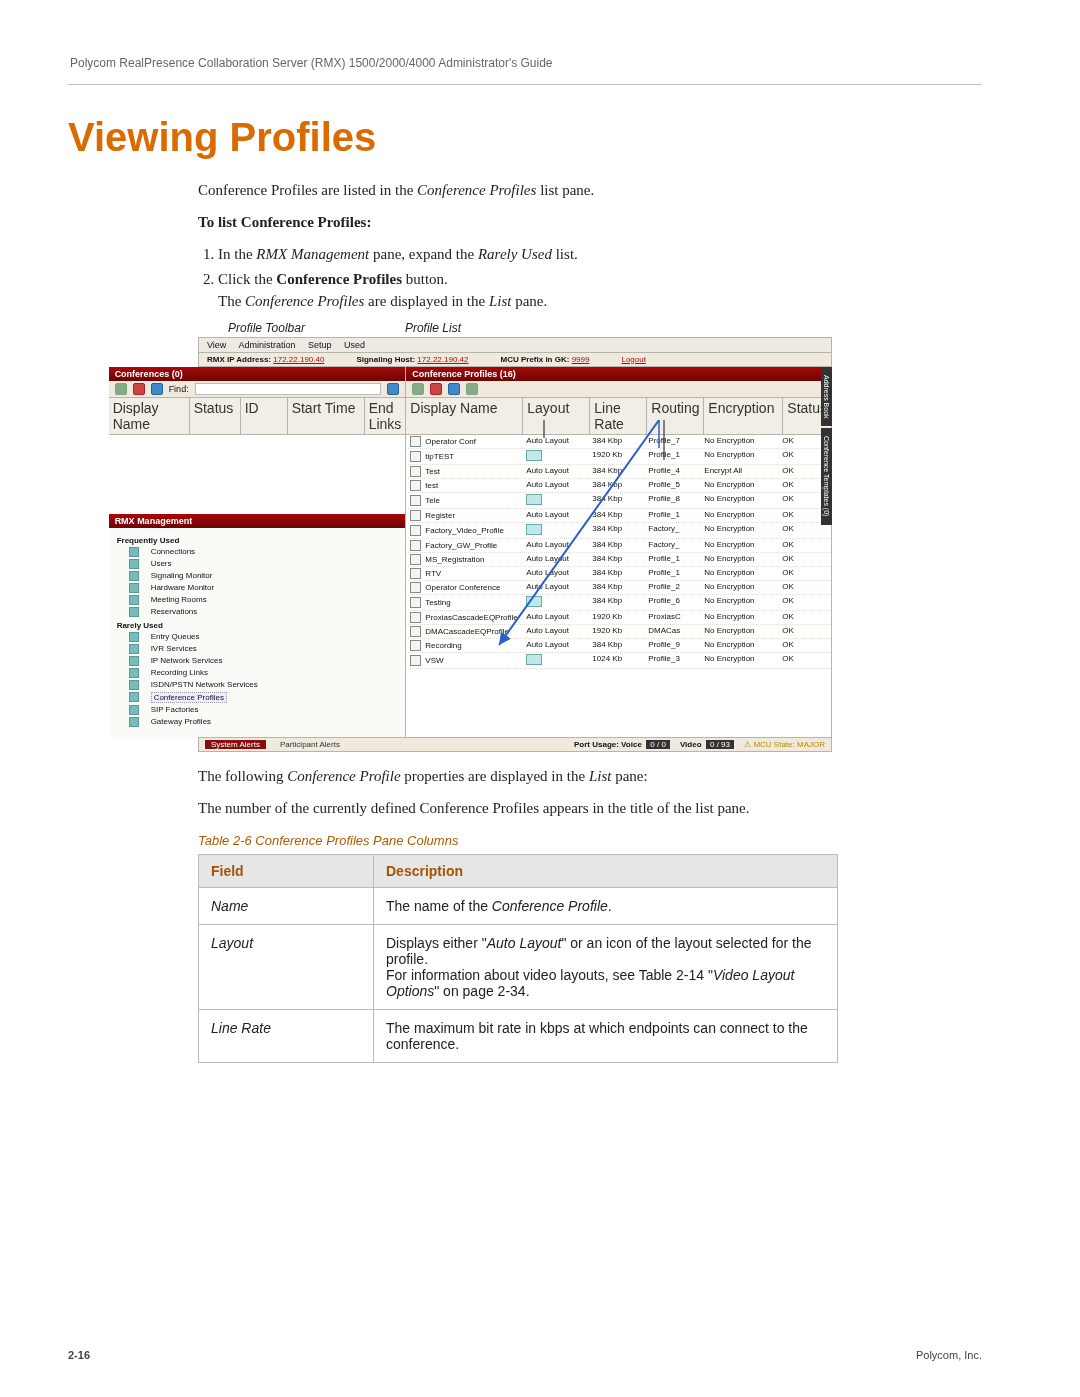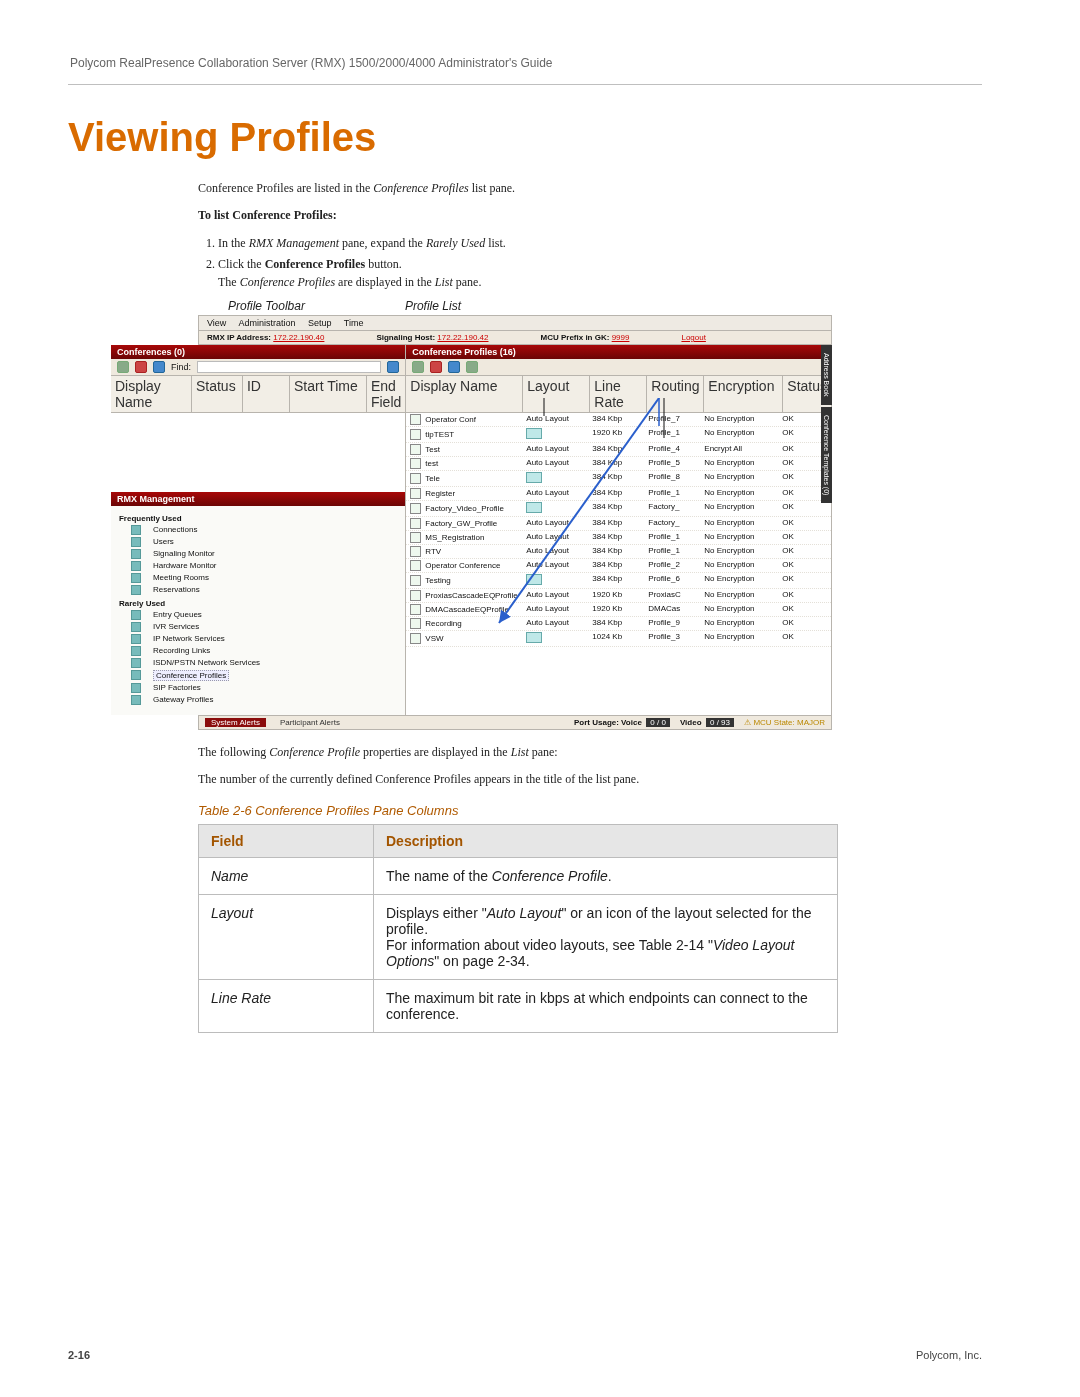--- a/index.html
+++ b/index.html
@@ -8,35 +8,35 @@
     --blue:#2a5fcc;
     --pane-red:#8a0c0c;
     --pane-bg:#e9e6e1;
     --border:#b8b4ad;
   }
   html,body{margin:0;padding:0;background:#fff;font-family:Georgia,"Times New Roman",serif;color:var(--text);}
   .page{width:1080px;min-height:1397px;margin:0 auto;position:relative;box-sizing:border-box;padding:56px 98px 44px 68px;}
   .hrule{border:0;border-top:1px solid #bfbfbf;margin:14px 0 30px 0;}
   .running-head{font-family:Arial,Helvetica,sans-serif;font-size:12px;color:#666;margin-left:2px;}
   h1{color:var(--orange);font-family:Arial,Helvetica,sans-serif;font-weight:700;font-size:40px;margin:0 0 20px 0;}
-  .body{font-size:12px;line-height:1.45;margin-left:130px;margin-right:0;}
+  .body{font-size:15px;line-height:1.45;margin-left:130px;margin-right:0;}
   .body p{margin:10px 0;}
   .body strong{font-weight:700;}
   .bold-sub{font-weight:700;font-family:Georgia,serif;margin-top:10px;}
   ol.steps{margin:4px 0 8px 0;padding-left:20px;}
   ol.steps li{margin:4px 0;}
   .callouts{display:flex;gap:100px;margin-left:160px;font-style:italic;font-family:Arial,Helvetica,sans-serif;font-size:12px;color:#222;margin-top:6px;margin-bottom:2px;}
   
   .shot{width:632px;margin:0 0 14px 130px;border:1px solid var(--border);background:var(--pane-bg);font-family:Arial,Helvetica,sans-serif;font-size:9px;color:#111;position:relative;}
   .shot .topbar{background:#505050;color:#fff;display:flex;align-items:center;height:22px;padding:0 10px;gap:10px;}
   .shot .logo-dot{width:10px;height:10px;border-radius:50%;background:#d23;display:inline-block;}
   .shot .brand{font-weight:700;font-size:10px;}
   .shot .menubar{background:#eeeae3;padding:2px 8px;border-bottom:1px solid var(--border);}
   .shot .menubar span{margin-right:10px;font-size:9px;}
-  .shot .addrbar{display:flex;gap:52px;background:#efe9de;padding:2px 8px;border-bottom:1px solid var(--border);font-size:8px;}
+  .shot .addrbar{display:flex;gap:32px;background:#efe9de;padding:2px 8px;border-bottom:1px solid var(--border);font-size:8px;}
   .shot .addrbar span:last-child{color:#c00;text-decoration:underline;}
   .cols{display:flex;height:370px;justify-content:flex-end;}
   .leftcol{width:300px;border-right:1px solid var(--border);display:flex;flex-direction:column;}
   .rightcol{flex:1;display:flex;flex-direction:column;position:relative;}
   .pane-title{background:linear-gradient(#a80808,#6b0505);color:#fff;font-size:9px;font-weight:700;padding:2px 6px;}
   .mini-tb{background:#efe9de;border-bottom:1px solid var(--border);padding:2px 6px;display:flex;gap:6px;align-items:center;}
   .ico{width:10px;height:10px;display:inline-block;background:#8a8;border:1px solid #7a7;border-radius:2px;}
   .ico.red{background:#c44;border-color:#a22;}
   .ico.blue{background:#48c;border-color:#269;}
   .grid-head{display:flex;background:#f2eee6;border-bottom:1px solid var(--border);font-size:14px;color:#333;}
@@ -114,21 +114,21 @@
   <div class="callouts">
     <span>Profile Toolbar</span>
     <span>Profile List</span>
   </div>
 
   <div class="shot">
     <div class="menubar">
       <span>View</span>
       <span>Administration</span>
       <span>Setup</span>
-      <span>Time</span>
+      <span>Used</span>
     </div>
     <div class="addrbar">
       <span><b>RMX IP Address:</b> <span>172.22.190.40</span></span>
       <span><b>Signaling Host:</b> <span>172.22.190.42</span></span>
       <span><b>MCU Prefix in GK:</b> <span>9999</span></span>
       <span>Logout</span>
     </div>
 
     <div class="cols">
       <div class="leftcol">
@@ -139,21 +139,21 @@
           <span class="ico blue"></span>
           <span>Find:</span>
           <span style="flex:1;background:#fff;border:1px solid #bbb;height:10px;"></span>
           <span class="ico blue"></span>
         </div>
         <div class="grid-head">
           <div>Display Name</div>
             <div>Status</div>
             <div>ID</div>
             <div>Start Time</div>
-            <div>End Field</div>
+            <div>End Links</div>
         </div>
         <div class="empty"></div>
         <div class="pane-title">RMX Management</div>
         <div class="tree">
           <div class="group">Frequently Used</div>
           <div id="freq-items">
               <div class="item">
                 <span class="bullet"></span>
                 <span>Connections</span>
               </div>

